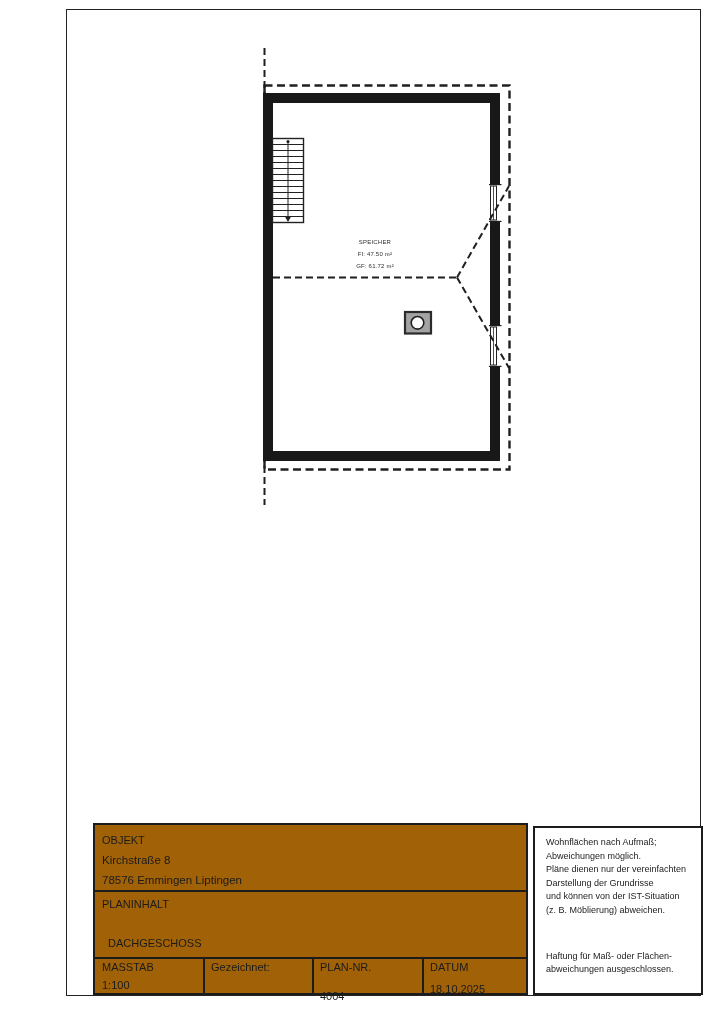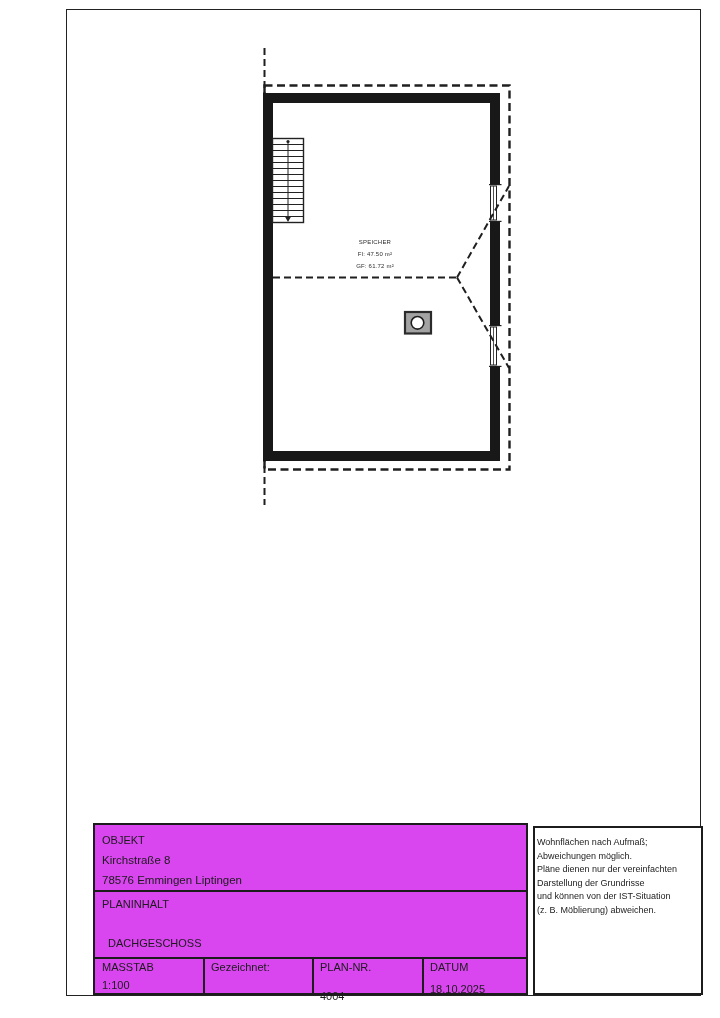--- a/index.html
+++ b/index.html
@@ -15,32 +15,32 @@
 
   .room-label {
     position:absolute; left:329px; top:236px; width:92px;
     text-align:center; font-size:6px; line-height:12px; color:#2e2e2e;
     letter-spacing:0.2px;
   }
 
   
   .tb-main {
     position:absolute; left:93px; top:823px; width:435px; height:172px;
-    border:2px solid #1c1c1c; box-sizing:border-box; background:#d946ef;
+    border:2px solid #1c1c1c; box-sizing:border-box; background:#a16207;
   }
   .tb-main .txt { position:absolute; white-space:nowrap; }
   .t11  { font-size:11px; }
   .t115 { font-size:11.5px; }
   .hdiv { position:absolute; left:0; right:0; height:2px; background:#1c1c1c; }
   .vdiv { position:absolute; width:2px; background:#1c1c1c; }
 
   .tb-right {
     position:absolute; left:533px; top:826px; width:170px; height:169px;
     border:2px solid #1c1c1c; box-sizing:border-box; background:#fff;
-    padding:8px 4px 0 2px; font-size:9px; line-height:13.6px; color:#222;
+    padding:8px 4px 0 11px; font-size:9px; line-height:13.6px; color:#222;
   }
   .tb-right .blk2 { margin-top:32px; }
   .disc-line { white-space:nowrap; }
 </style>
 </head>
 <body>
 
 <div class="sheet">
 
   <div class="page-frame"></div>
@@ -125,15 +125,19 @@
 
   <div class="tb-right">
     <div class="blk1">
       <div class="disc-line">Wohnflächen nach Aufmaß;</div>
       <div class="disc-line">Abweichungen möglich.</div>
       <div class="disc-line">Pläne dienen nur der vereinfachten</div>
       <div class="disc-line">Darstellung der Grundrisse</div>
       <div class="disc-line">und können von der IST-Situation</div>
       <div class="disc-line">(z. B. Möblierung) abweichen.</div>
     </div>
+    <div class="blk2">
+      <div class="disc-line">Haftung für Maß- oder Flächen-</div>
+      <div class="disc-line">abweichungen ausgeschlossen.</div>
+    </div>
   </div>
 
 </div>
 
 </body></html>

